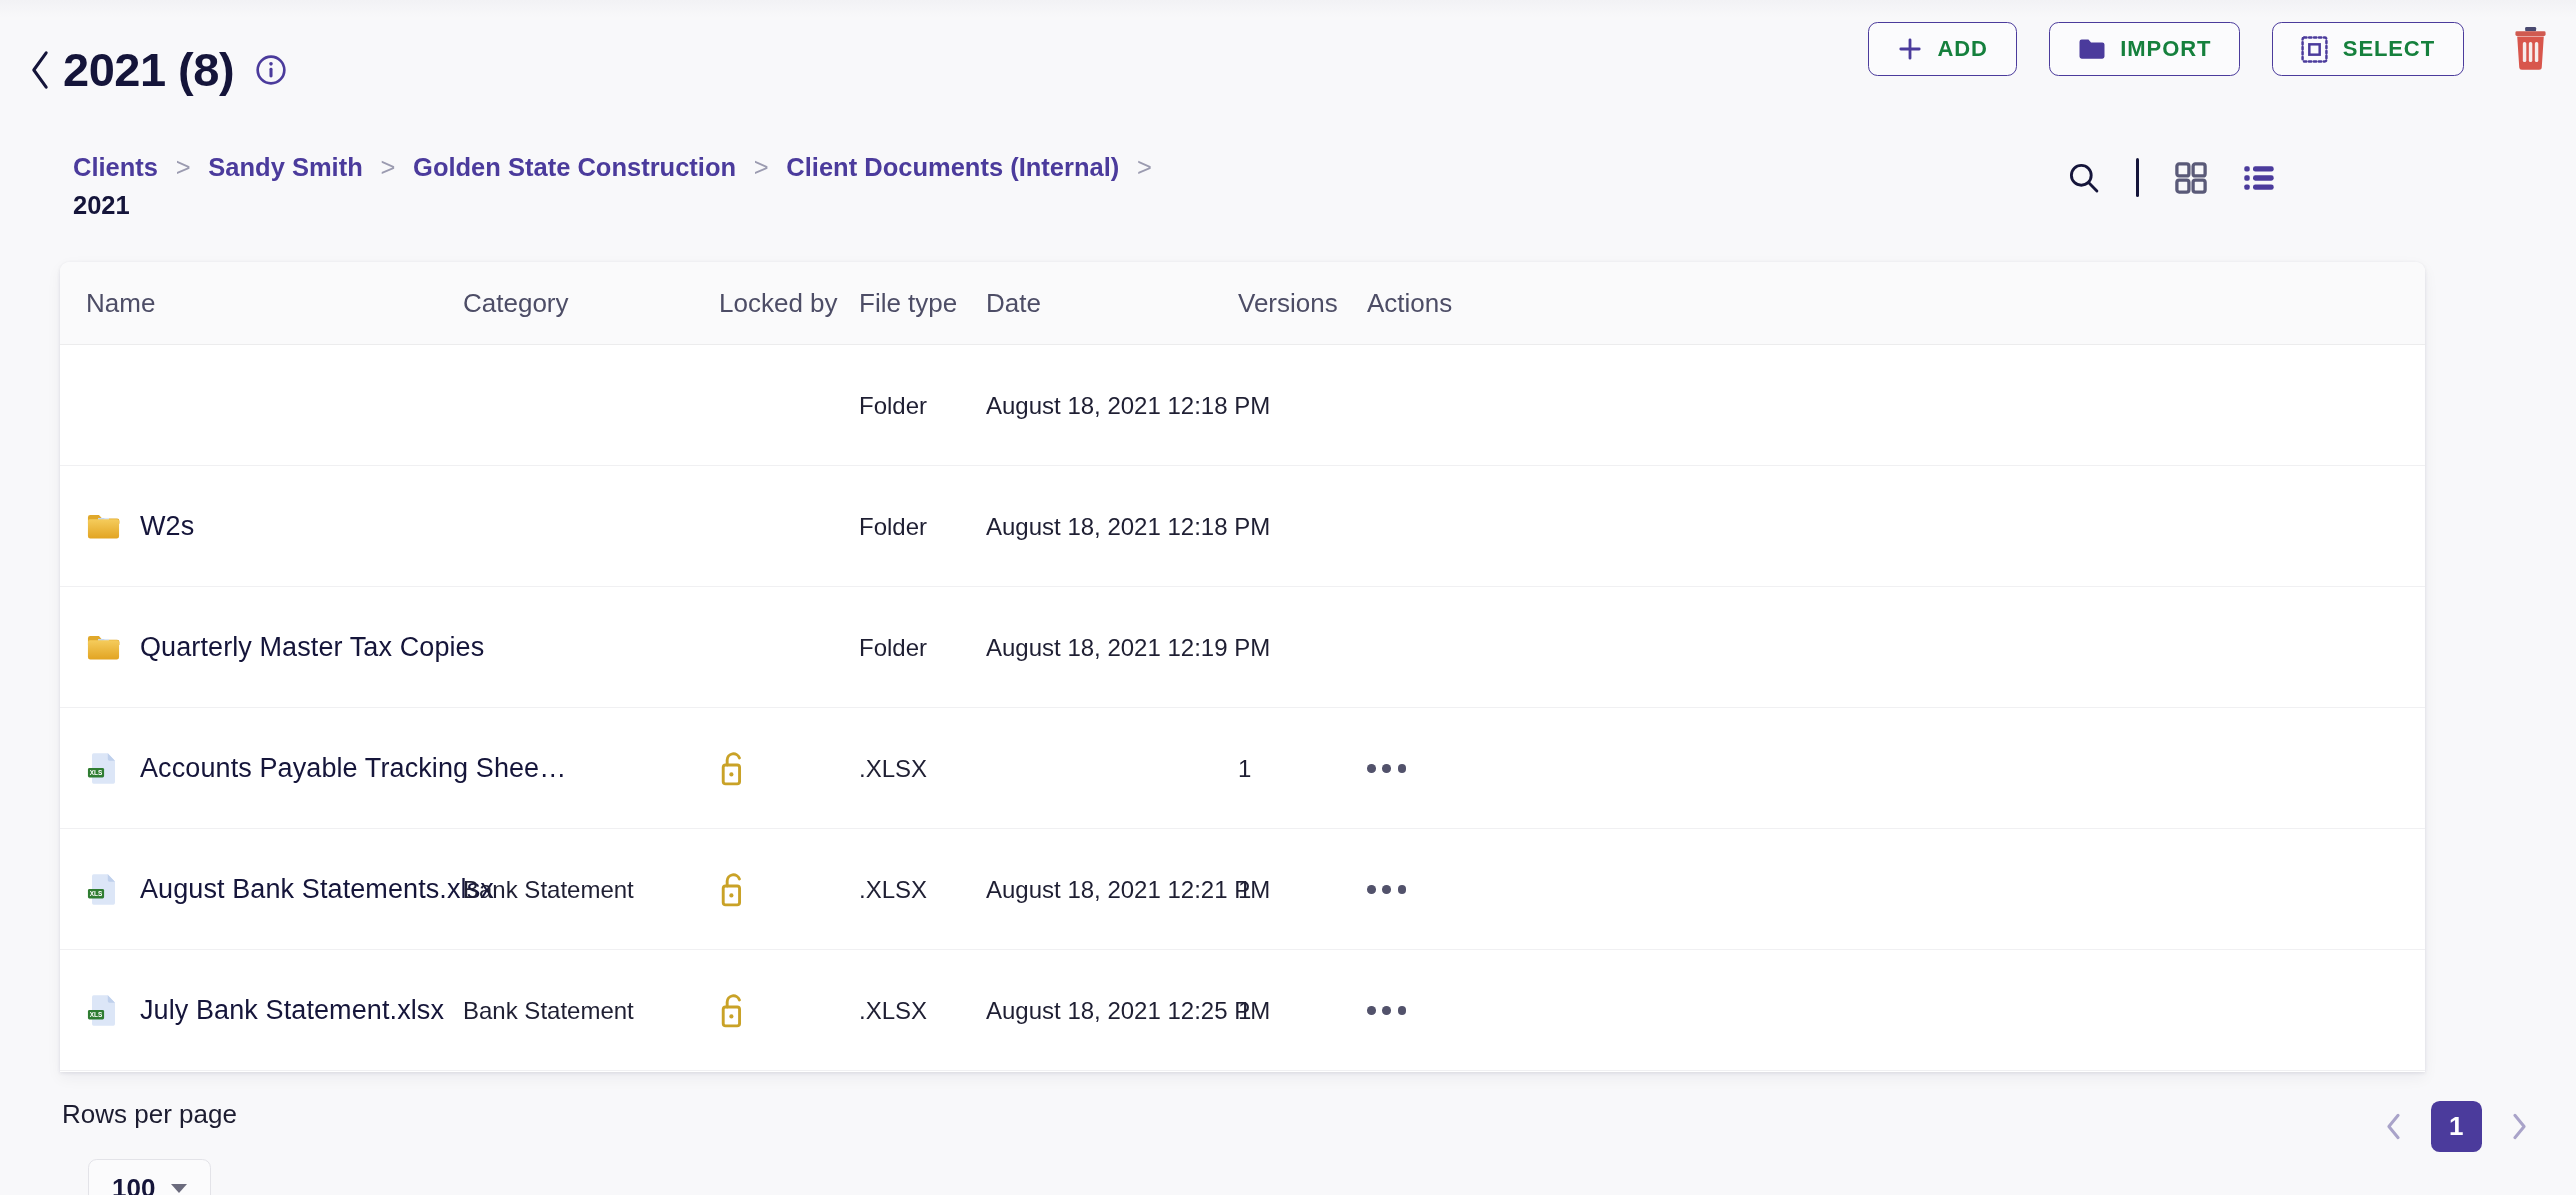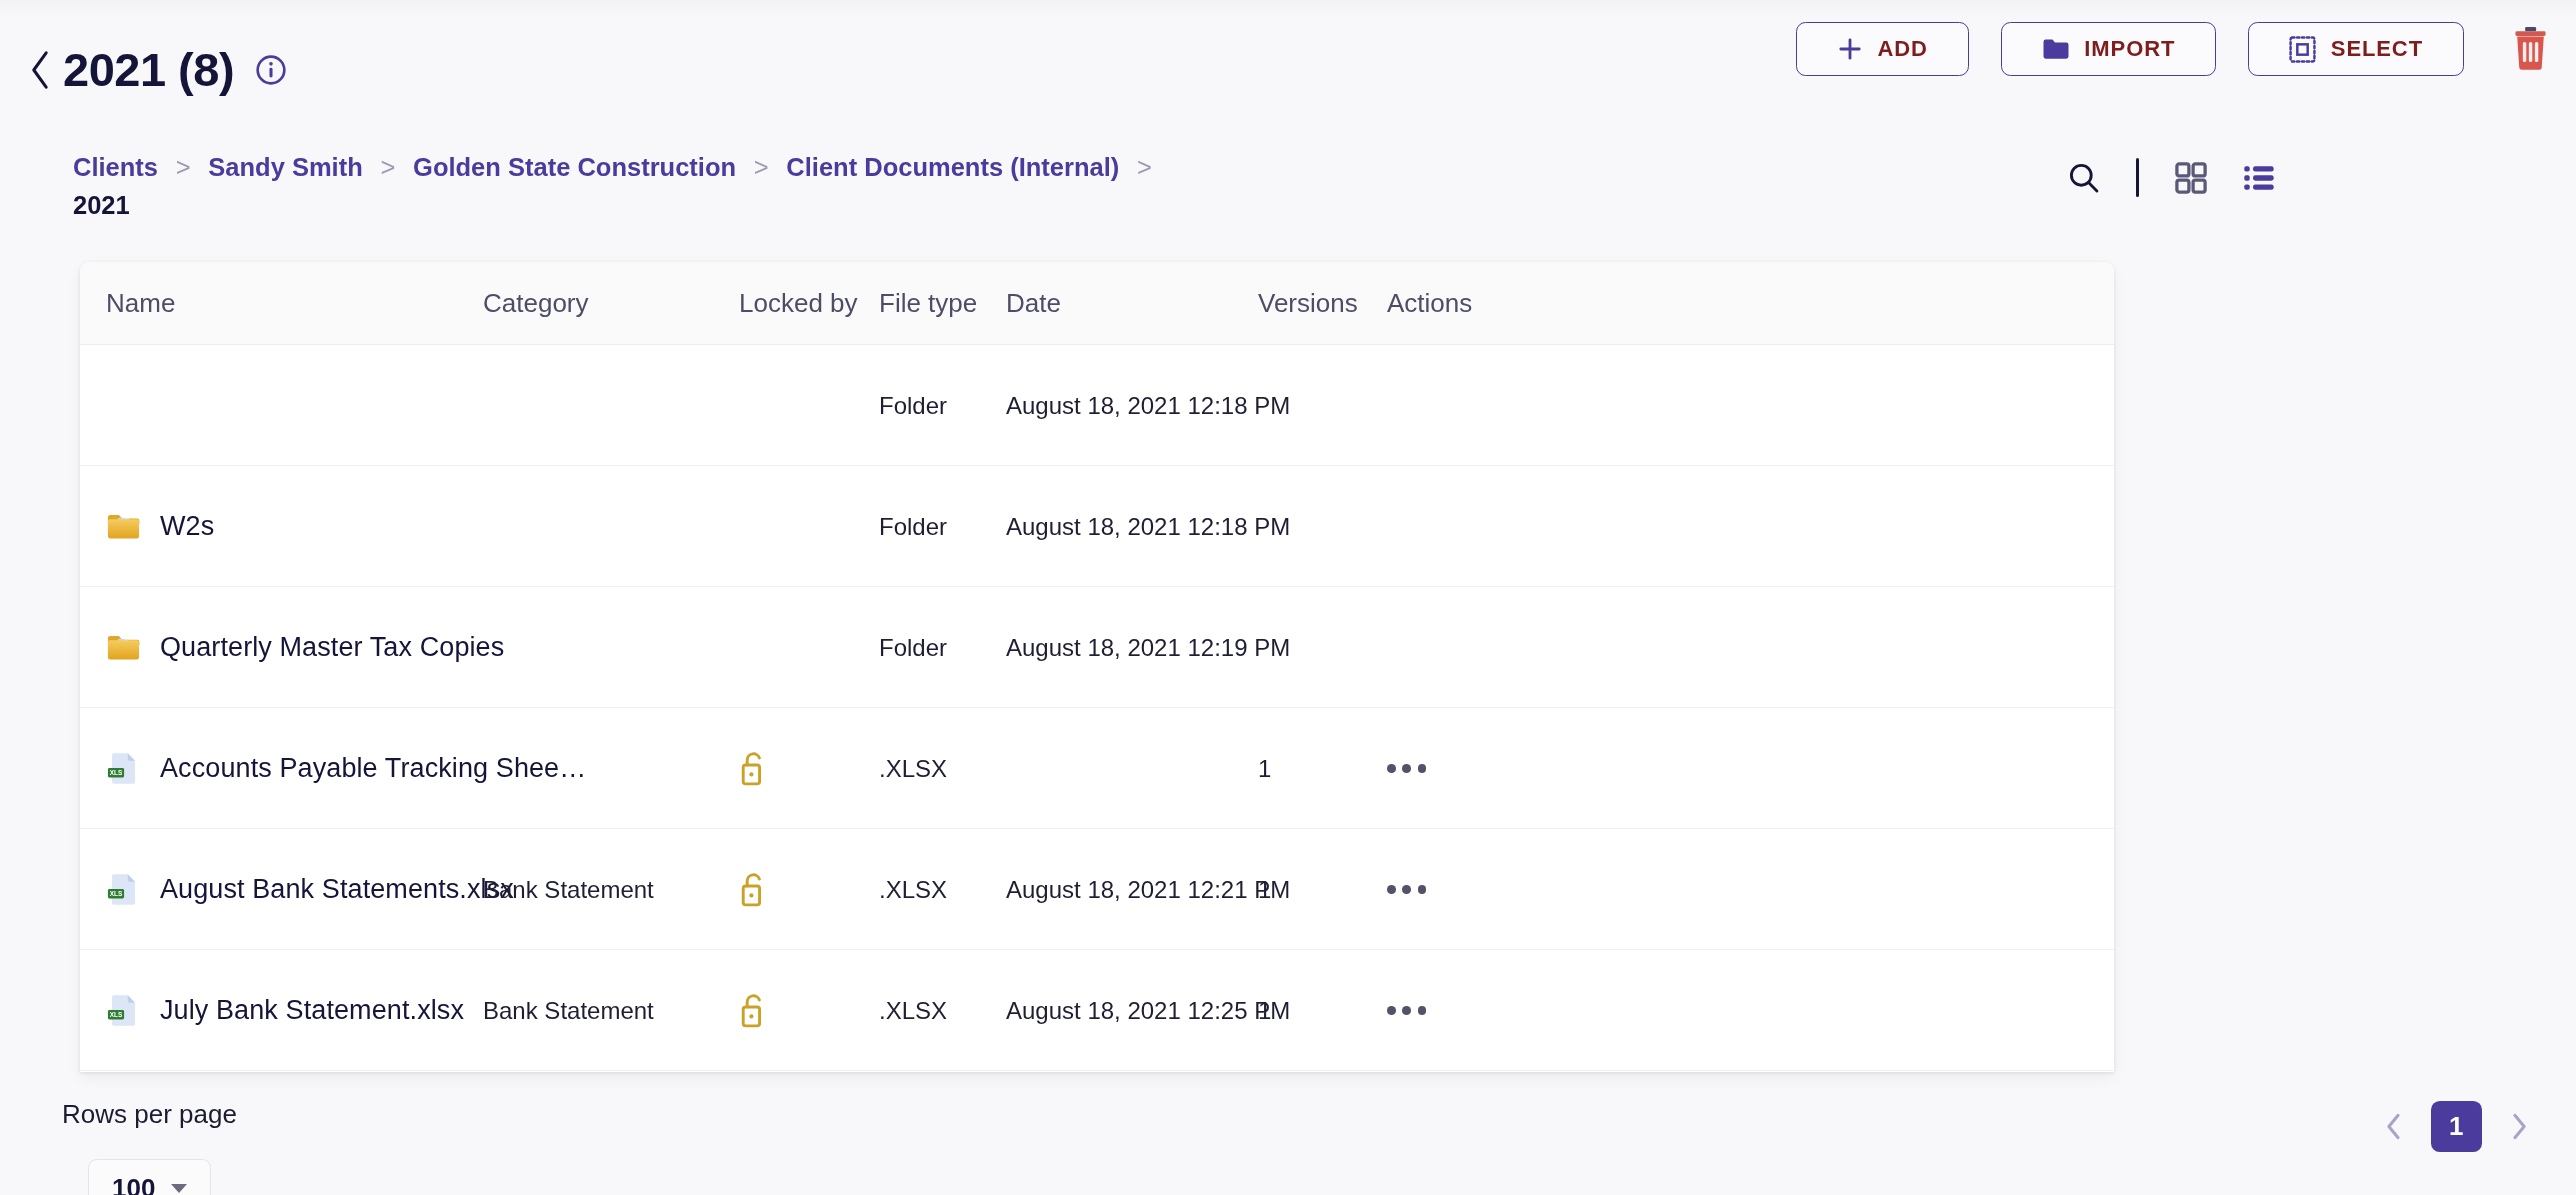--- a/index.html
+++ b/index.html
@@ -74,26 +74,26 @@
     display: flex;
     align-items: center;
     gap: 0;
   }
 
   .act-btn {
     height: 54px;
     border: 1.9px solid #4b3b9c;
     border-radius: 9.6px;
     background: #fbfbfd;
-    color: #7f1d1d;
+    color: #15803d;
     display: flex;
     align-items: center;
     justify-content: center;
     gap: 14.5px;
-    padding: 0 40px;
+    padding: 0 28px;
     font-size: 22px;
     font-weight: 700;
     letter-spacing: 0.9px;
     cursor: pointer;
     margin-left: 32px;
     white-space: nowrap;
   }
   .act-btn:first-child { margin-left: 0; }
   .act-btn .bico { display: flex; align-items: center; justify-content: center; flex: 0 0 auto; }
   .act-btn .bico svg { display: block; }
@@ -155,23 +155,23 @@
     width: 2.9px; height: 39px;
     background: #15153a;
     margin: 0 34px;
     border-radius: 1.9px;
   }
   .grid-ico { margin-right: 32px; }
 
   
   .table-card {
     position: absolute;
-    left: 80px;
+    left: 60px;
     top: 262px;
-    width: 2034px;
+    width: 2365px;
     height: 810px;
     background: #ffffff;
     border-radius: 9.6px 9.6px 0 0;
     box-shadow: 0 1px 3.9px rgba(20,20,60,0.10), 0 5.8px 15.4px rgba(20,20,60,0.05);
     overflow: hidden;
   }
 
   .thead {
     height: 83px;
     background: #fafafb;

